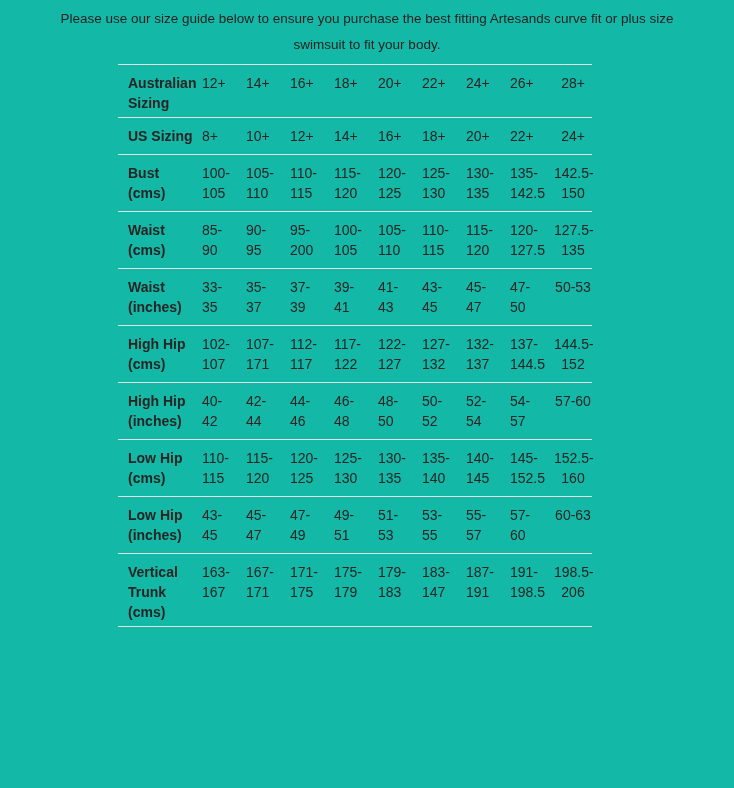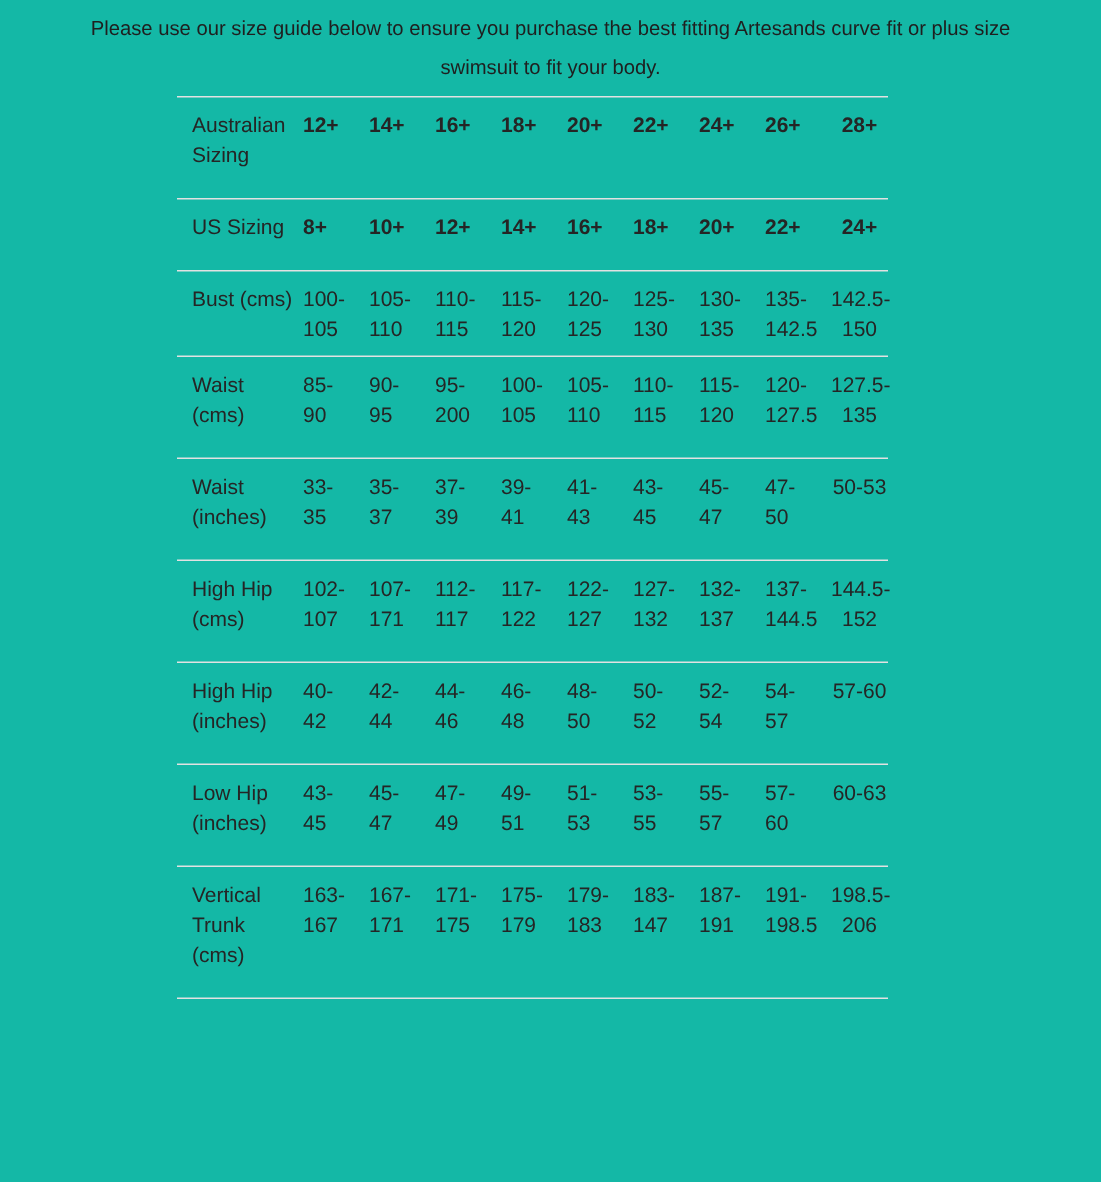--- a/index.html
+++ b/index.html
@@ -33,24 +33,24 @@
   table.size-guide tr { border-top: 1px solid #e2e2e2; }
   table.size-guide th,
   table.size-guide td {
     vertical-align: top;
     text-align: left;
     padding: 8px 14px 8px 0;
     font-weight: 400;
     overflow: visible;
   }
   table.size-guide th {
-    font-weight: 400;
-    padding: 8px 4px 19px 10px;
+    font-weight: 700;
+    padding: 8px 4px 4px 10px;
   }
-  table.size-guide tr.hdr-row td { font-weight: 700; }
+  table.size-guide tr.hdr-row td { font-weight: 400; }
   table.size-guide td.last { padding-right: 0; text-align: center; }
   col.c-label { width: 84px; }
   col.c-data  { width: 44px; }
   col.c-last  { width: 38px; }
 </style>
 </head>
 <body>
 
 <div class="page">
 
@@ -148,20 +148,32 @@
           <td>42-44</td>
           <td>44-46</td>
           <td>46-48</td>
           <td>48-50</td>
           <td>50-52</td>
           <td>52-54</td>
           <td>54-57</td>
           <td class="last">57-60</td>
         </tr>
         <tr>
+          <th>Low Hip (cms)</th>
+          <td>110-115</td>
+          <td>115-120</td>
+          <td>120-125</td>
+          <td>125-130</td>
+          <td>130-135</td>
+          <td>135-140</td>
+          <td>140-145</td>
+          <td>145-152.5</td>
+          <td class="last">152.5-160</td>
+        </tr>
+        <tr>
           <th>Low Hip (inches)</th>
           <td>43-45</td>
           <td>45-47</td>
           <td>47-49</td>
           <td>49-51</td>
           <td>51-53</td>
           <td>53-55</td>
           <td>55-57</td>
           <td>57-60</td>
           <td class="last">60-63</td>

